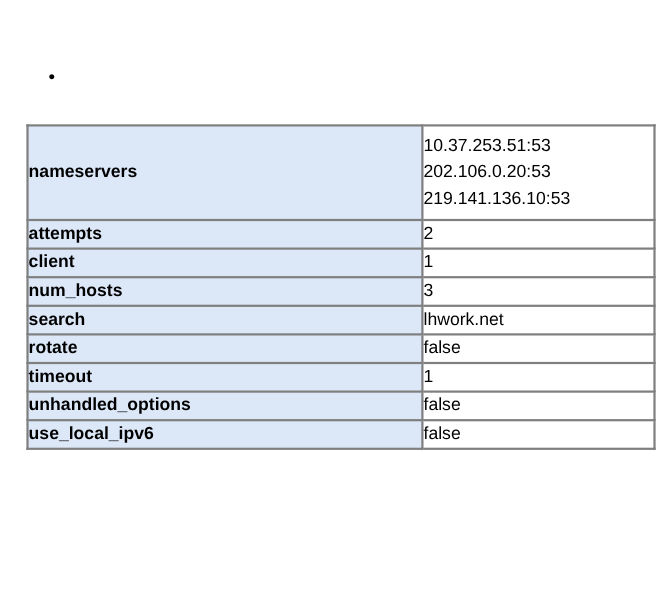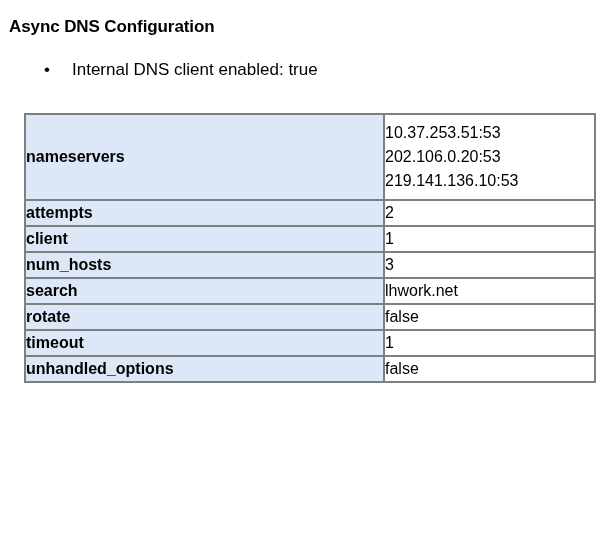--- a/index.html
+++ b/index.html
@@ -99,26 +99,24 @@
   .row-nameservers .cell-val {
     padding-top: 6px;
     padding-bottom: 6px;
   }
 </style>
 </head>
 <body>
 
 <div class="page">
 
-  <h1 class="page-title">Async DNS Configuration</h1>
 
   <ul class="bullet-list" style="list-style:none;margin:0;padding:0;">
     <li class="bullet-item">
       <span class="bullet-marker">•</span>
-      <span>Internal DNS client enabled: true</span>
     </li>
   </ul>
 
   <table class="config-table">
     <colgroup>
       <col class="col-key">
       <col class="col-val">
     </colgroup>
     <tbody>
       <tr class="row-nameservers">
@@ -148,16 +146,20 @@
         <td class="cell-val">false</td>
       </tr>
       <tr>
         <td class="cell-key">timeout</td>
         <td class="cell-val">1</td>
       </tr>
       <tr>
         <td class="cell-key">unhandled_options</td>
         <td class="cell-val">false</td>
       </tr>
+      <tr>
+        <td class="cell-key">use_local_ipv6</td>
+        <td class="cell-val">false</td>
+      </tr>
     </tbody>
   </table>
 
 </div>
 
 </body></html>

